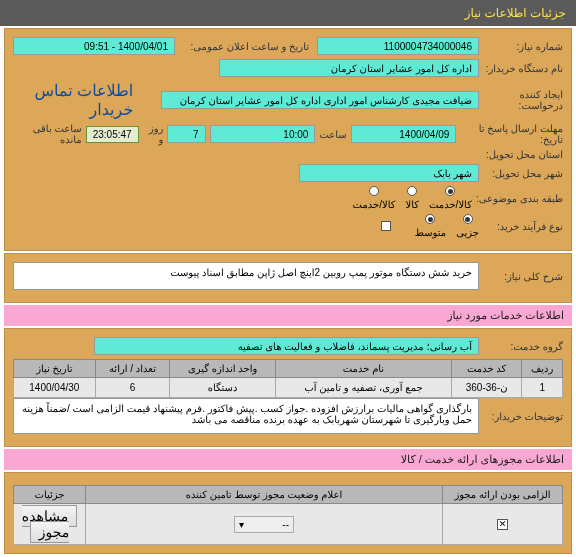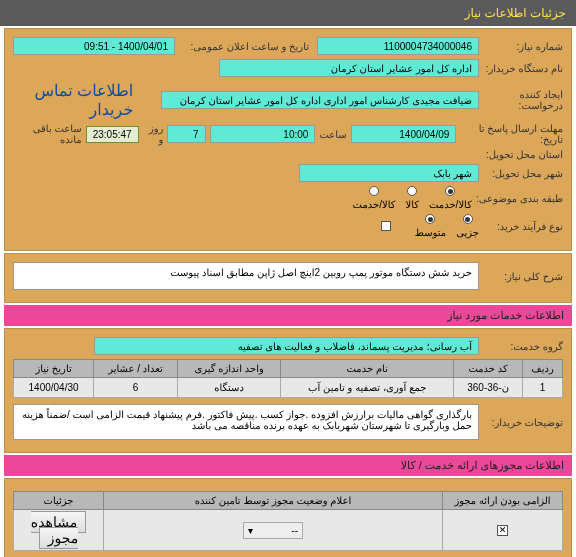--- a/index.html
+++ b/index.html
@@ -91,21 +91,21 @@
   border-radius: 50%;
 }
 .checkbox {
   width: 10px;
   height: 10px;
   border: 1px solid #555;
   background: #fff;
   display: inline-block;
 }
 .sub-header {
-  background: #ec4899;
+  background: #f9a8d4;
   padding: 4px 8px;
   font-size: 11px;
   color: #222;
   margin: 2px 4px;
 }
 .textarea-box {
   background: #fff;
   border: 1px solid #999;
   padding: 4px 6px;
   font-size: 10px;
@@ -267,51 +267,51 @@
     <span class="input-box input-xl">آب رسانی؛ مدیریت پسماند، فاضلاب و فعالیت های تصفیه</span>
   </div>
 
   <table class="table">
     <thead>
       <tr>
         <th>ردیف</th>
         <th>کد خدمت</th>
         <th>نام خدمت</th>
         <th>واحد اندازه گیری</th>
-        <th>تعداد / عشایر</th>
+        <th>تعداد / ارائه</th>
         <th>تاریخ نیاز</th>
       </tr>
     </thead>
     <tbody>
       <tr>
         <td>1</td>
         <td>ن-36-360</td>
         <td>جمع آوری، تصفیه و تامین آب</td>
         <td>دستگاه</td>
         <td>6</td>
         <td>1400/04/30</td>
       </tr>
     </tbody>
   </table>
 
-  <div class="row" style="margin-top:6px">
+  <div class="row" style="">
     <span class="label">توضیحات خریدار:</span>
     <div class="textarea-box" style="min-height:36px">بارگذاری گواهی مالیات برارزش افزوده .جواز کسب .پیش فاکتور .فرم پیشنهاد قیمت الزامی است /ضمناً هزینه حمل وبارگیری تا شهرستان شهربابک به عهده برنده مناقصه می باشد</div>
   </div>
 </div>
 
 <div class="sub-header">اطلاعات مجوزهای ارائه خدمت / کالا</div>
 
 <div class="section">
   <table class="table">
     <thead>
       <tr>
         <th style="width:120px">الزامی بودن ارائه مجوز</th>
         <th>اعلام وضعیت مجوز توسط تامین کننده</th>
-        <th style="width:90px">جزئیات</th>
+        <th style="width:72px">جزئیات</th>
       </tr>
     </thead>
     <tbody>
       <tr>
         <td>
           <span class="chk-filled on"></span>
         </td>
         <td>
           <span class="select-box">
             <span>--</span>

